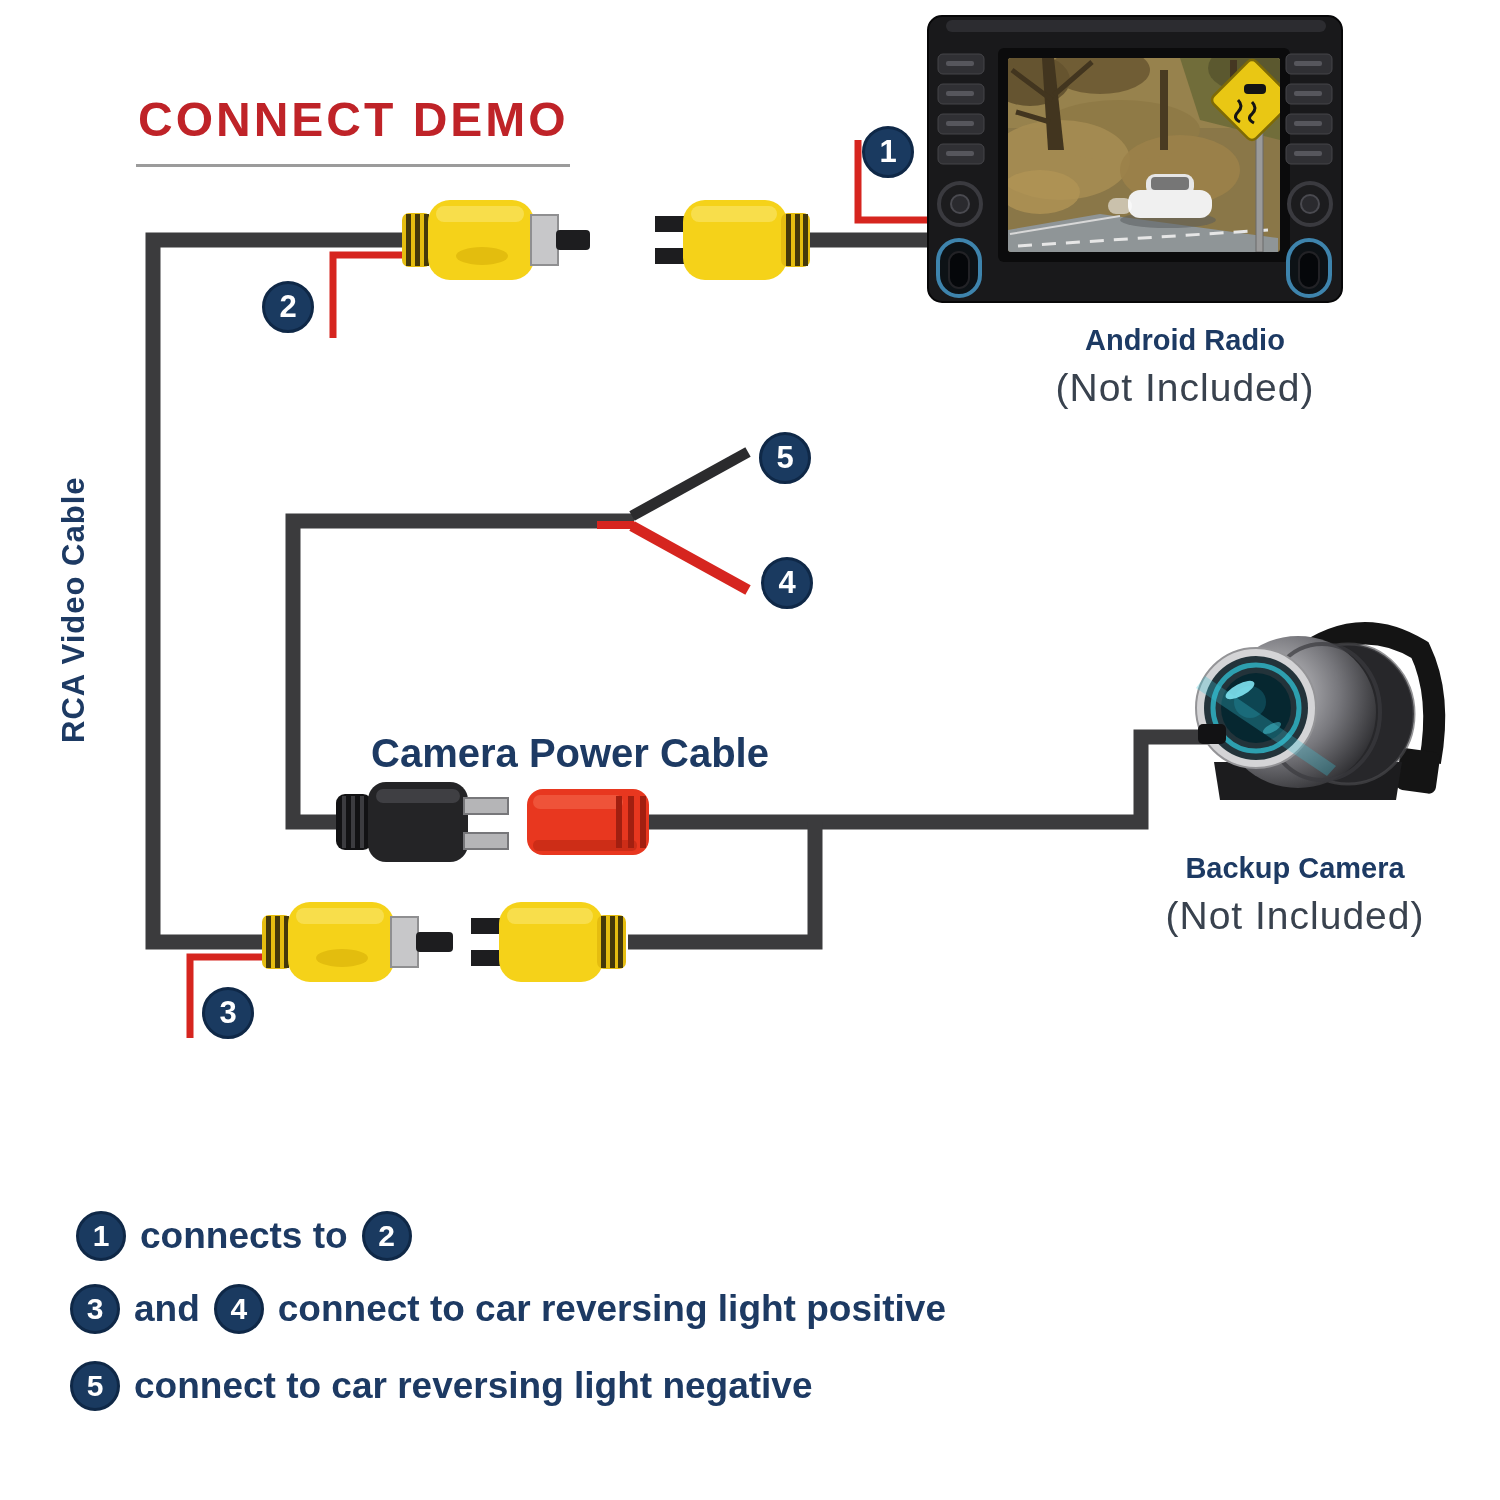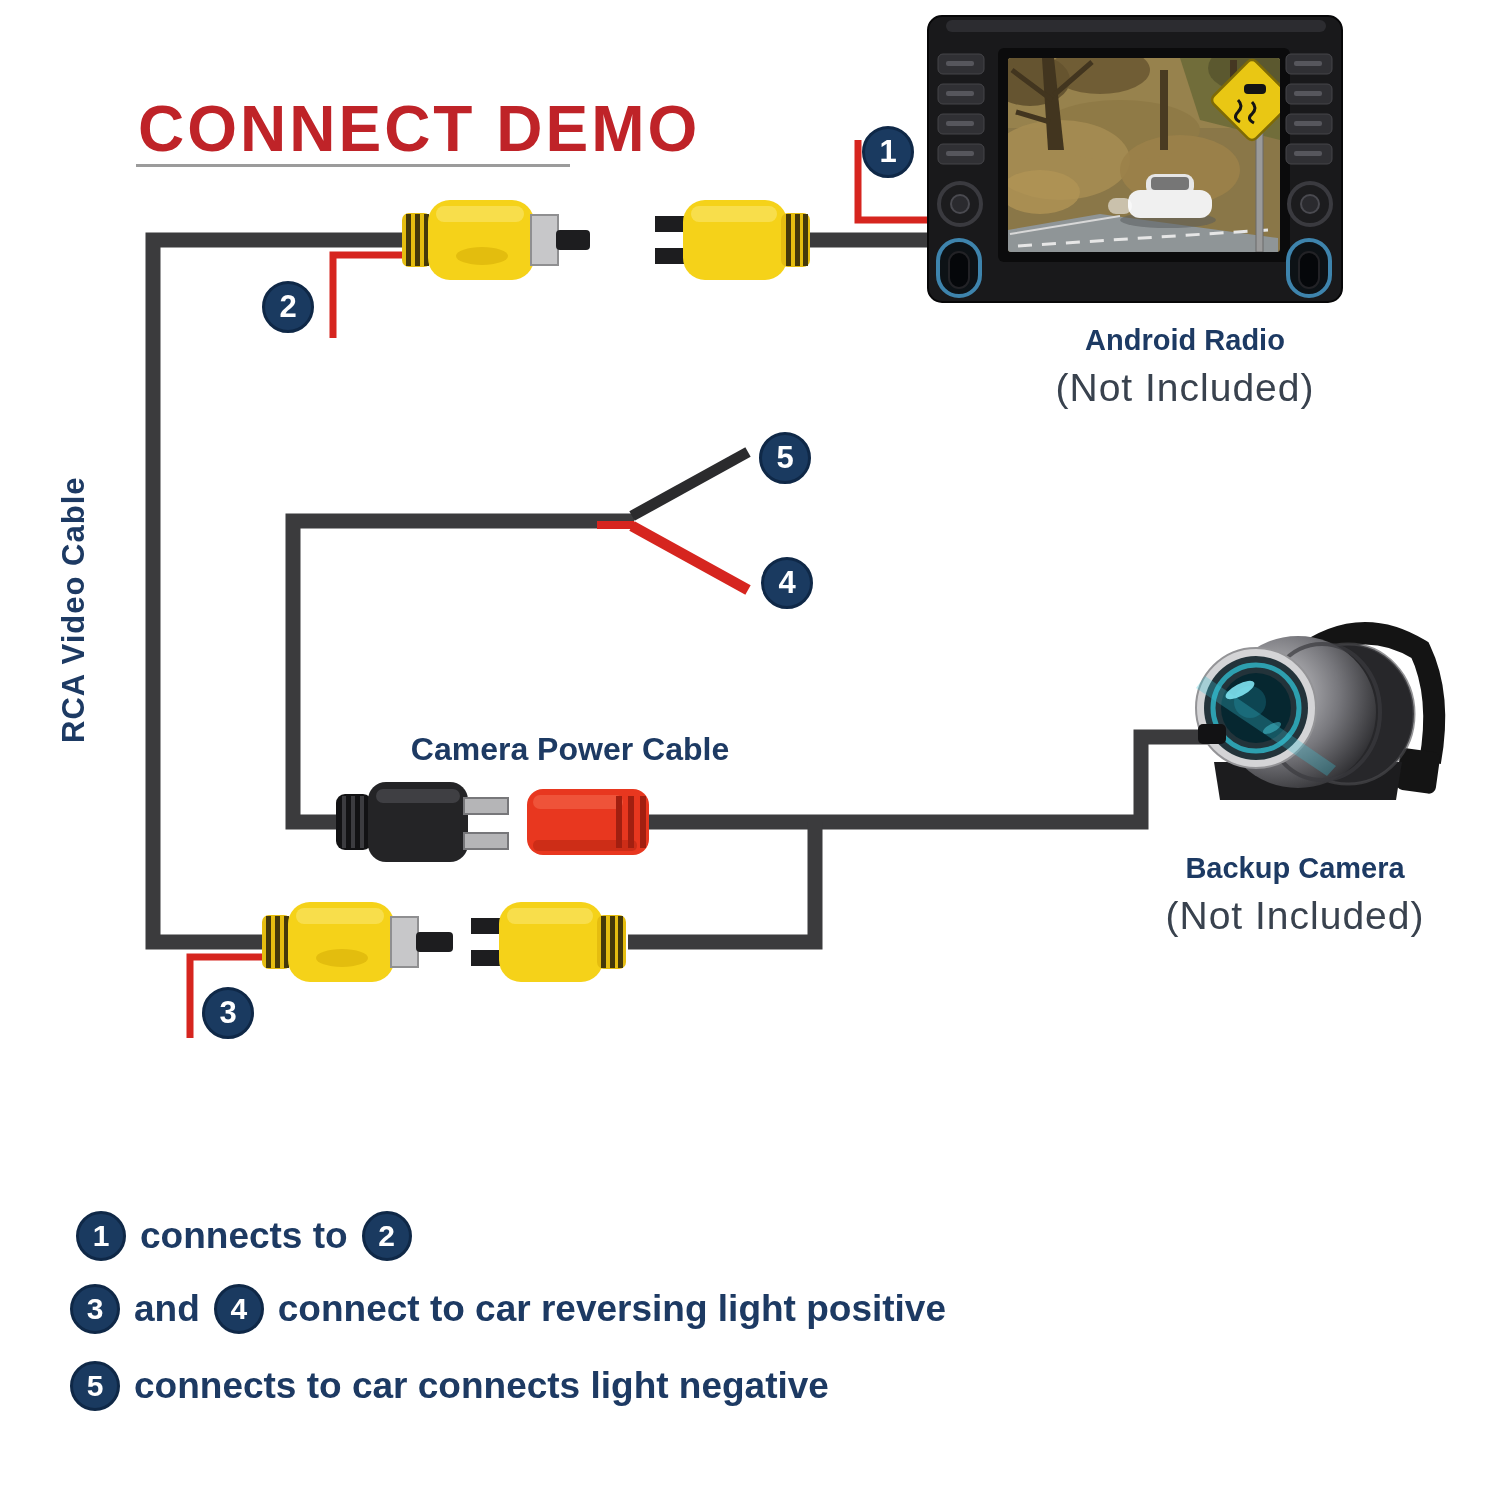--- a/index.html
+++ b/index.html
@@ -1,26 +1,26 @@
 <!DOCTYPE html>
 <html><head>
 <meta charset="utf-8">
 <style>
   html,body{margin:0;padding:0;background:#fff;}
   #canvas{position:relative;width:1500px;height:1500px;background:#ffffff;
           font-family:"Liberation Sans",sans-serif;overflow:hidden;}
   svg{position:absolute;left:0;top:0;}
-  .title{position:absolute;left:138px;top:92px;font-size:64px;font-weight:bold;
+  .title{position:absolute;left:138px;top:92px;font-size:48px;font-weight:bold;
          color:#bf2328;letter-spacing:3px;}
   .title-underline{position:absolute;left:136px;top:164px;width:434px;height:3px;background:#9b9b9b;}
   .vlabel{position:absolute;left:56px;top:438px;height:344px;writing-mode:vertical-rl;
           transform:rotate(180deg);font-size:31px;font-weight:bold;color:#1d3a63;
           text-align:center;letter-spacing:1px;}
   .hlabel{position:absolute;font-weight:bold;color:#1d3a63;text-align:center;}
-  #camera-power-label{left:352px;top:731px;width:436px;font-size:32px;}
+  #camera-power-label{left:352px;top:731px;width:436px;font-size:40px;}
   .device-label{position:absolute;text-align:center;}
   #android-label{left:1003px;top:324px;width:364px;}
   #backup-label{left:1113px;top:852px;width:364px;}
   .device-title{font-size:29px;font-weight:bold;color:#1d3a63;}
   .device-note{font-size:39px;color:#39424e;font-weight:normal;margin-top:9px;letter-spacing:1px;}
   .marker{position:absolute;width:52px;height:52px;border-radius:50%;background:#1a3a60;
           border:3px solid #0f2847;color:#fff;font-size:31px;font-weight:bold;
           display:flex;align-items:center;justify-content:center;box-sizing:border-box;}
   .legend-row{position:absolute;display:flex;align-items:center;gap:14px;
               color:#1d3a63;font-weight:bold;font-size:37px;white-space:nowrap;}
@@ -254,16 +254,16 @@
     <span class="lbadge">2</span>
   </div>
   <div class="legend-row" style="left:70px;top:1284px;">
     <span class="lbadge">3</span>
     <span>and</span>
     <span class="lbadge">4</span>
     <span>connect to car reversing light positive</span>
   </div>
   <div class="legend-row" style="left:70px;top:1361px;">
     <span class="lbadge">5</span>
-    <span>connects to car connects light negative</span>
+    <span>connect to car reversing light negative</span>
   </div>
 
 </div>
 
 </body></html>

